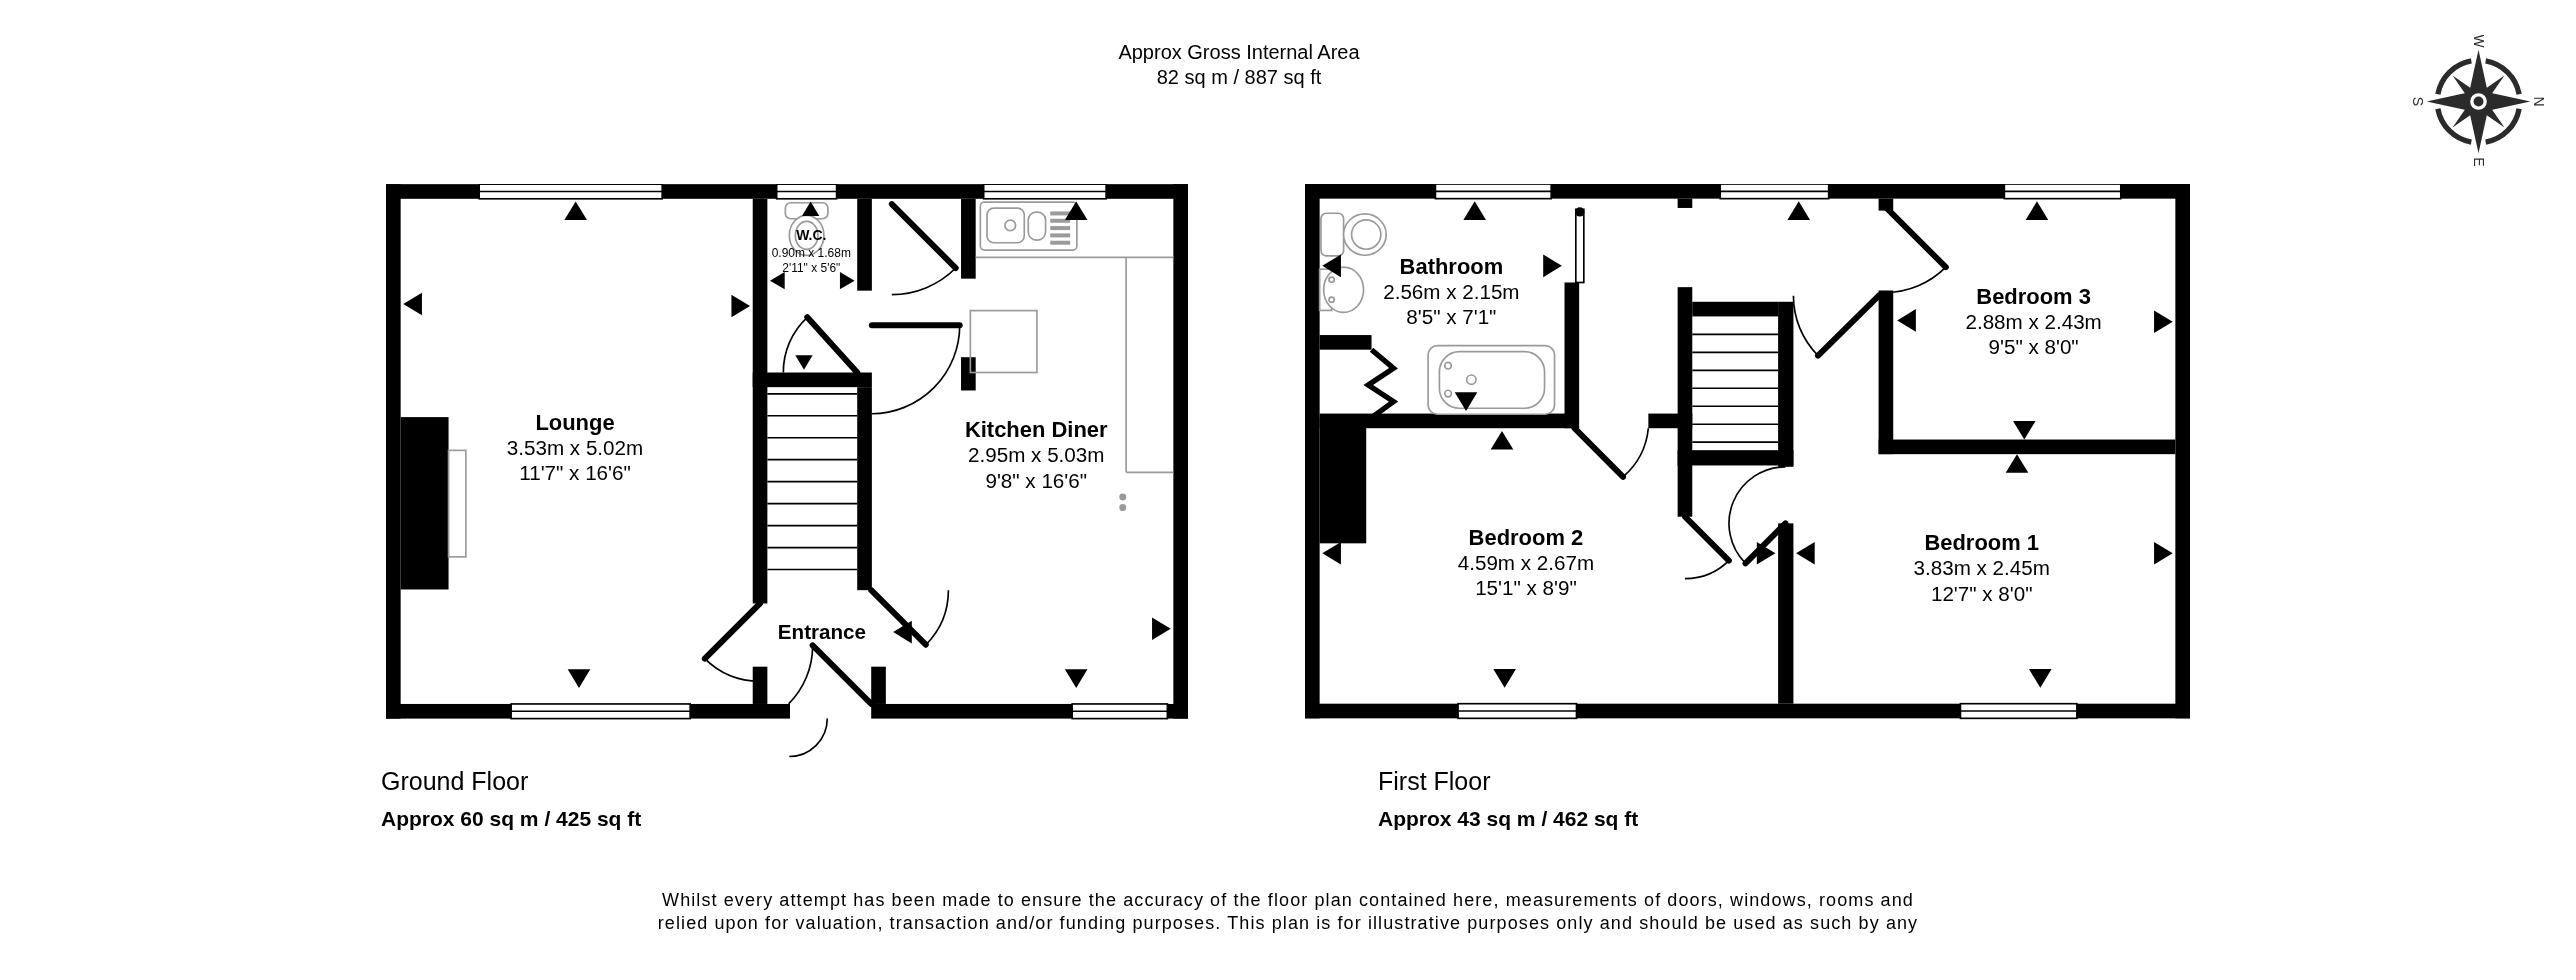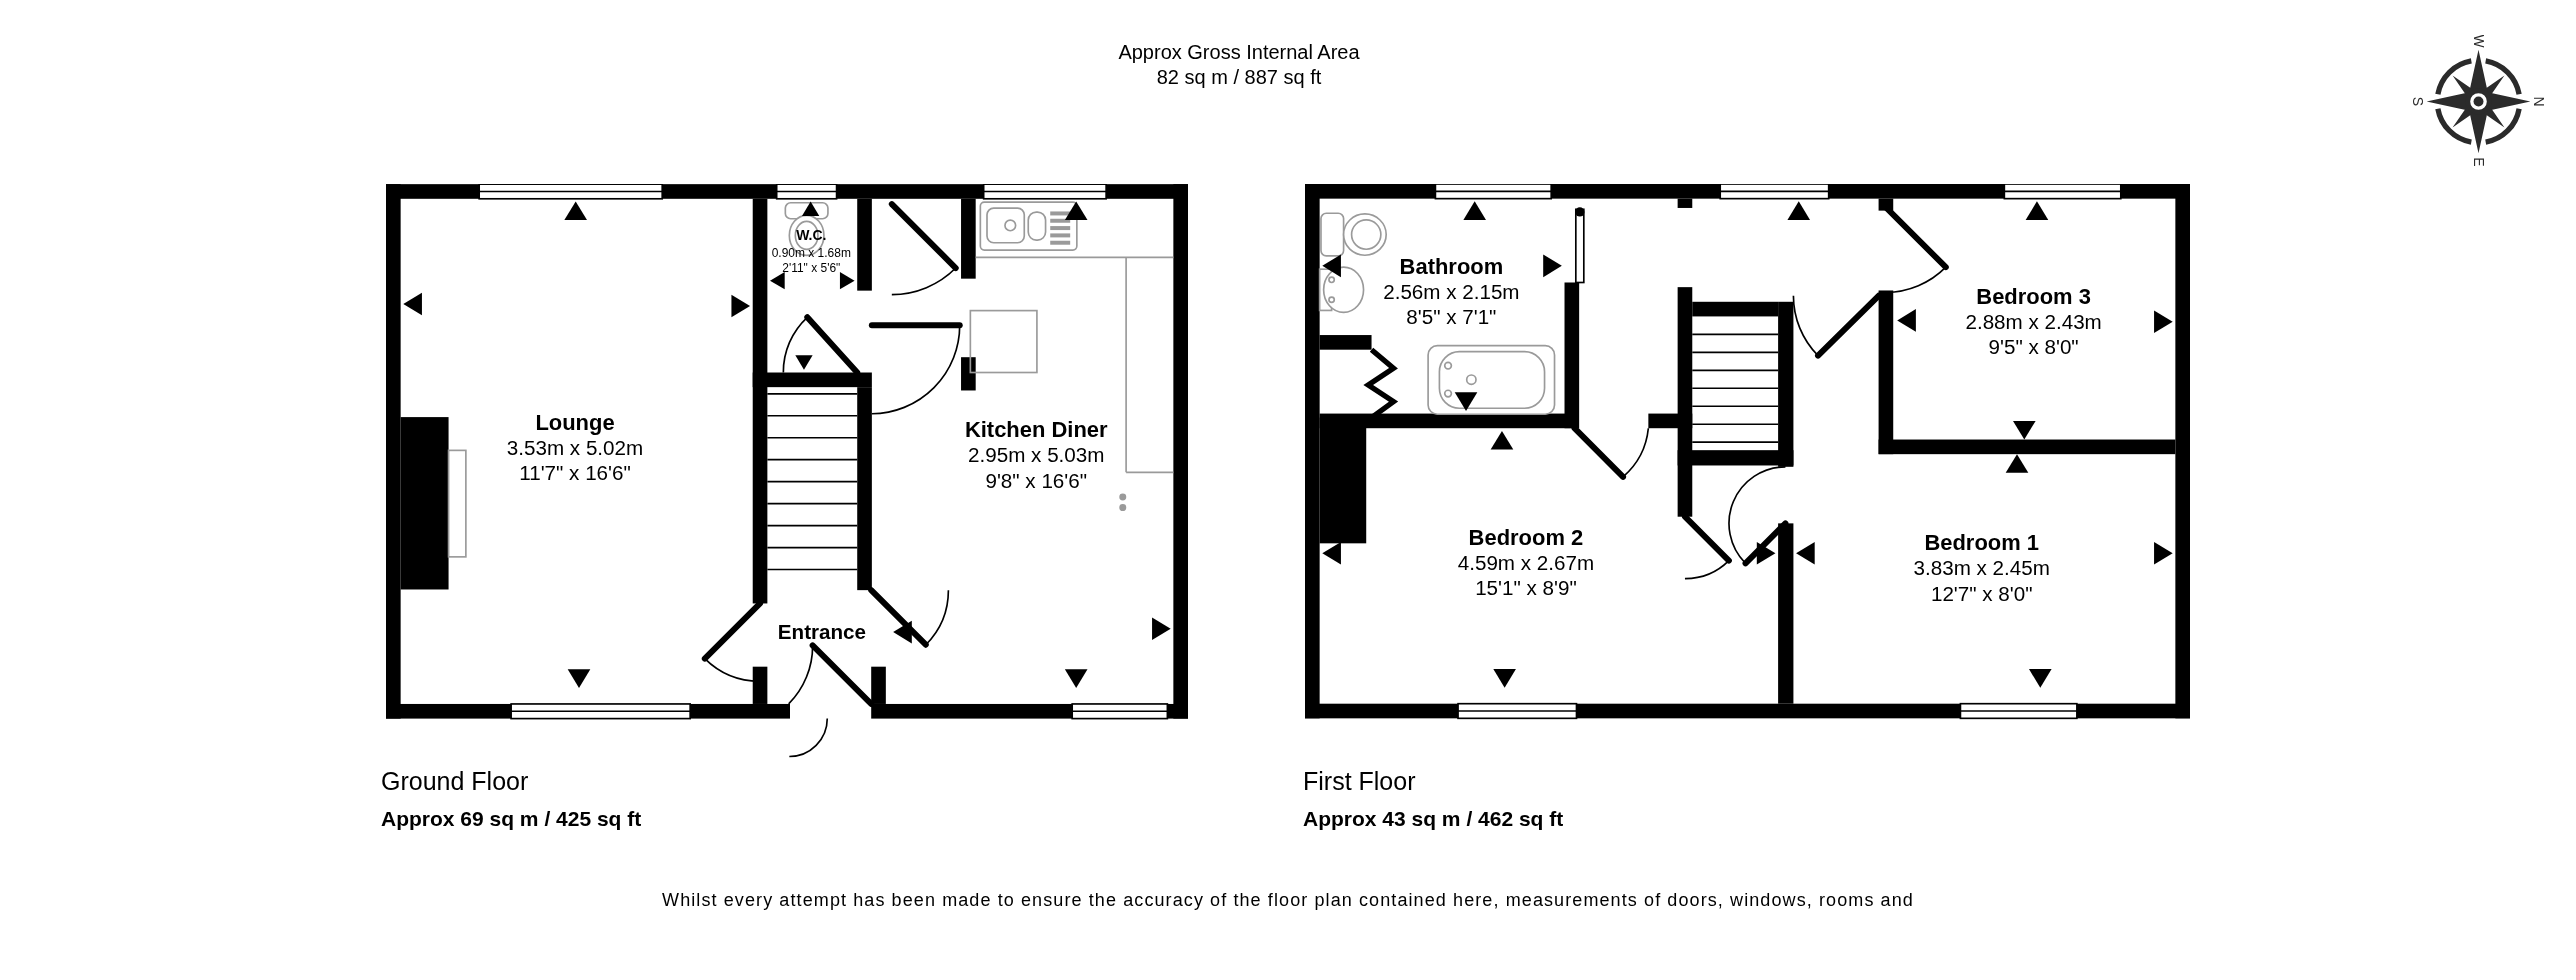--- a/index.html
+++ b/index.html
@@ -301,23 +301,24 @@
   <circle cx="100" cy="100" r="16" fill="#fff" stroke="#2b2b2b" stroke-width="7"></circle>
   <circle cx="100" cy="100" r="7.5" fill="#2b2b2b"></circle>
   <text x="100" y="16" text-anchor="middle">N</text>
   <text x="191" y="107" text-anchor="middle">E</text>
   <text x="100" y="199" text-anchor="middle">S</text>
   <text x="9" y="107" text-anchor="middle">W</text>
 </svg>
 
 <div class="floor-label" style="left:381px;top:767px">
   <div class="floor-name">Ground Floor</div>
-  <div class="floor-area">Approx 69 sq m / 425 sq ft</div>
+  <div class="floor-area">Approx 60 sq m / 425 sq ft</div>
 </div>
-<div class="floor-label" style="left:1303px;top:767px">
+<div class="floor-label" style="left:1378px;top:767px">
   <div class="floor-name">First Floor</div>
   <div class="floor-area">Approx 43 sq m / 462 sq ft</div>
 </div>
 
 <div class="disclaimer">
   <div>Whilst every attempt has been made to ensure the accuracy of the floor plan contained here, measurements of doors, windows, rooms and</div>
+  <div>relied upon for valuation, transaction and/or funding purposes. This plan is for illustrative purposes only and should be used as such by any</div>
 </div>
 
 
 </body></html>

